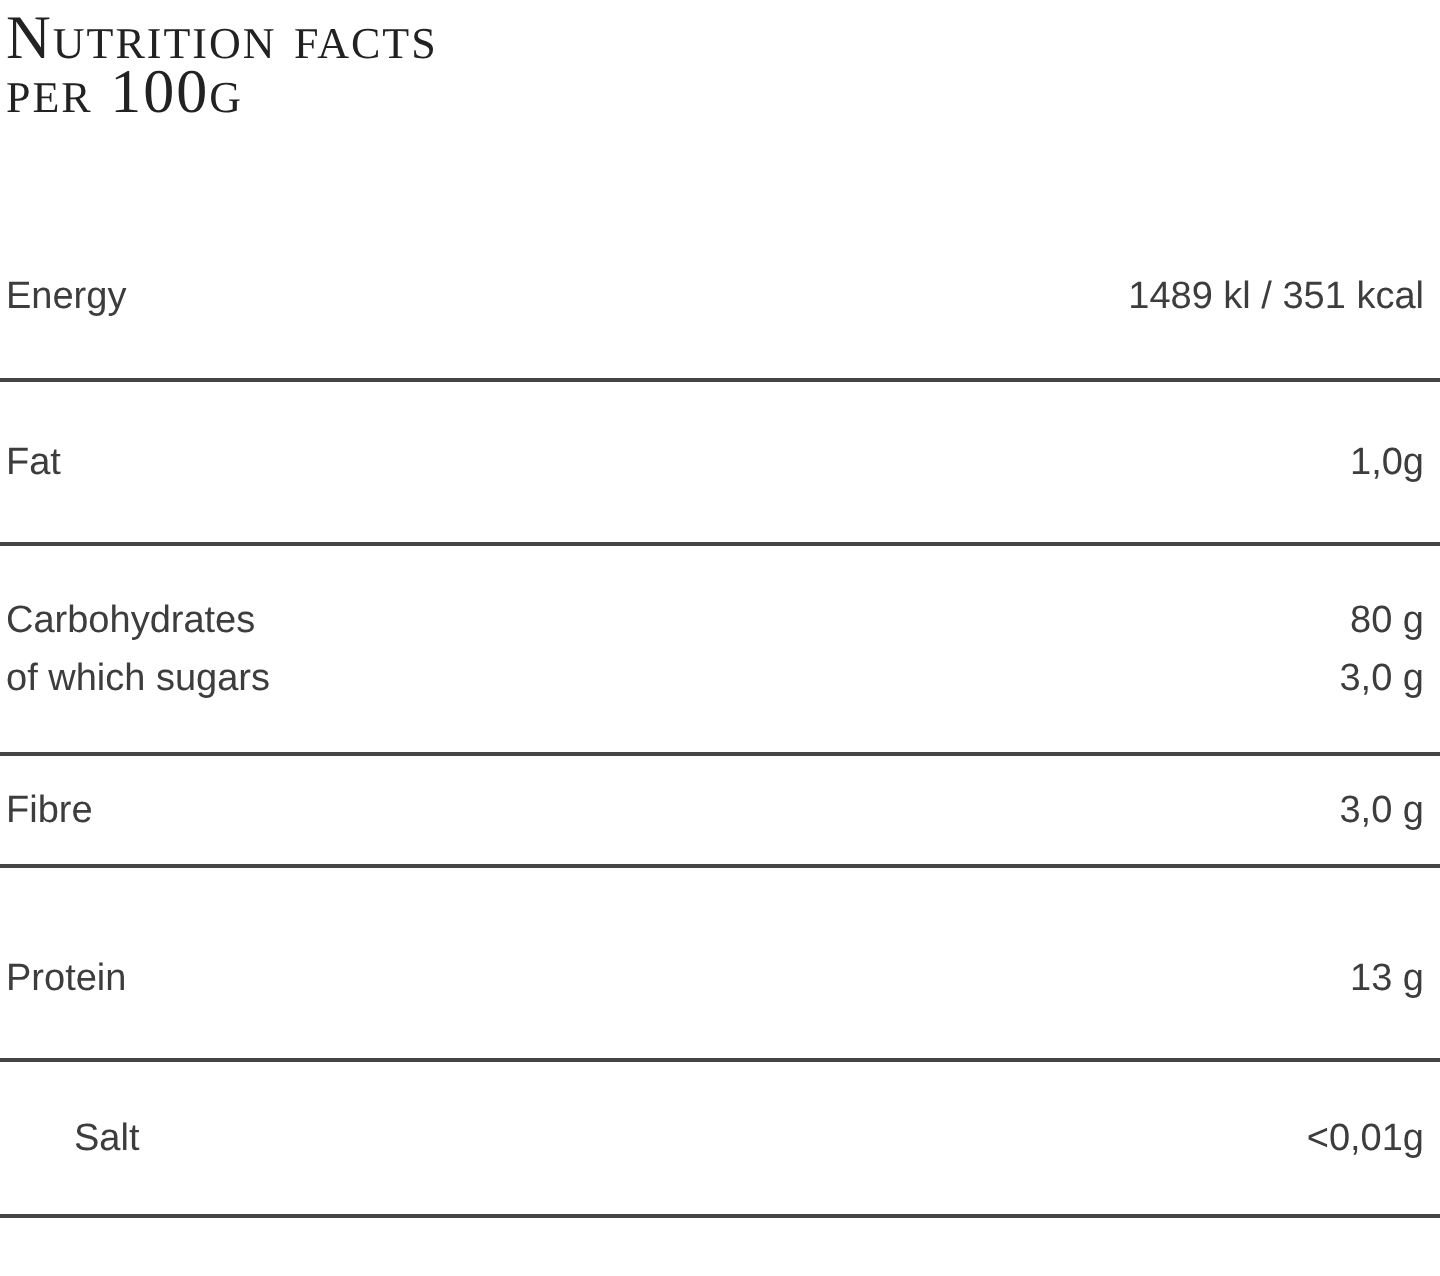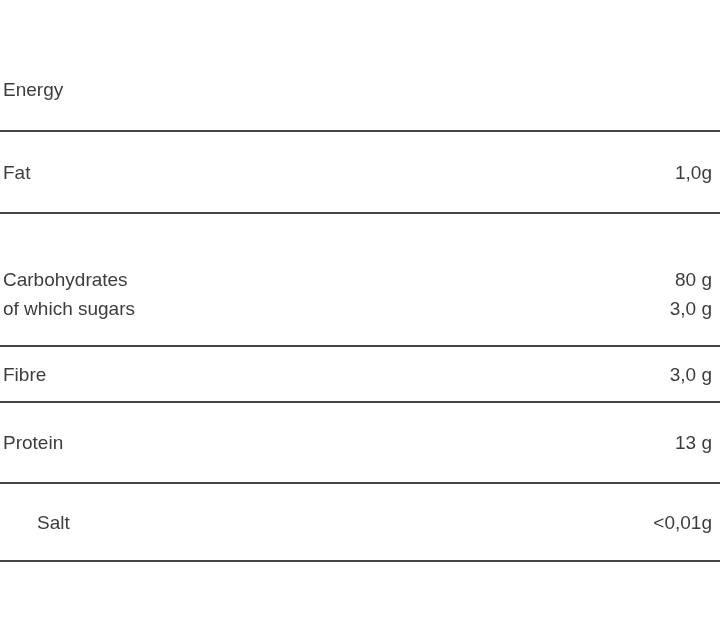--- a/index.html
+++ b/index.html
@@ -46,33 +46,38 @@
     color: var(--text-color, #3d3d3d);
   }
   .separator {
     height: 2px;
     width: 100%;
     background: var(--sep-color, #454545);
   }
   
   .row.r0 { height: 130px; justify-content: flex-end; padding-bottom: 26px; }
   .row.r1 { height: 80px; }
-  .row.r2 { height: 103px; margin-top: 28px; }
+  .row.r2 { height: 103px; }
   .row.r3 { height: 54px; }
-  .row.r4 { height: 79px; }
+  .row.r4 { height: 79px; margin-top: 16px; }
   .row.r5 { height: 76px; padding-left: 37px; }
 </style>
 </head>
 <body>
 
 <div id="page" style="--bg: #ffffff; --title-color: #222222; --text-color: #3d3d3d; --sep-color: #454545;">
+  <div class="header">
+    <div class="title-line">Nutrition facts</div>
+    <div class="title-line">per 100g</div>
+  </div>
   <div class="nutrition-table">
       <div class="row r0">
         <div class="line">
           <span>Energy</span>
+          <span>1489 kl / 351 kcal</span>
         </div>
       </div>
       <div class="separator"></div>
       <div class="row r1">
         <div class="line">
           <span>Fat</span>
           <span>1,0g</span>
         </div>
       </div>
       <div class="separator"></div>

